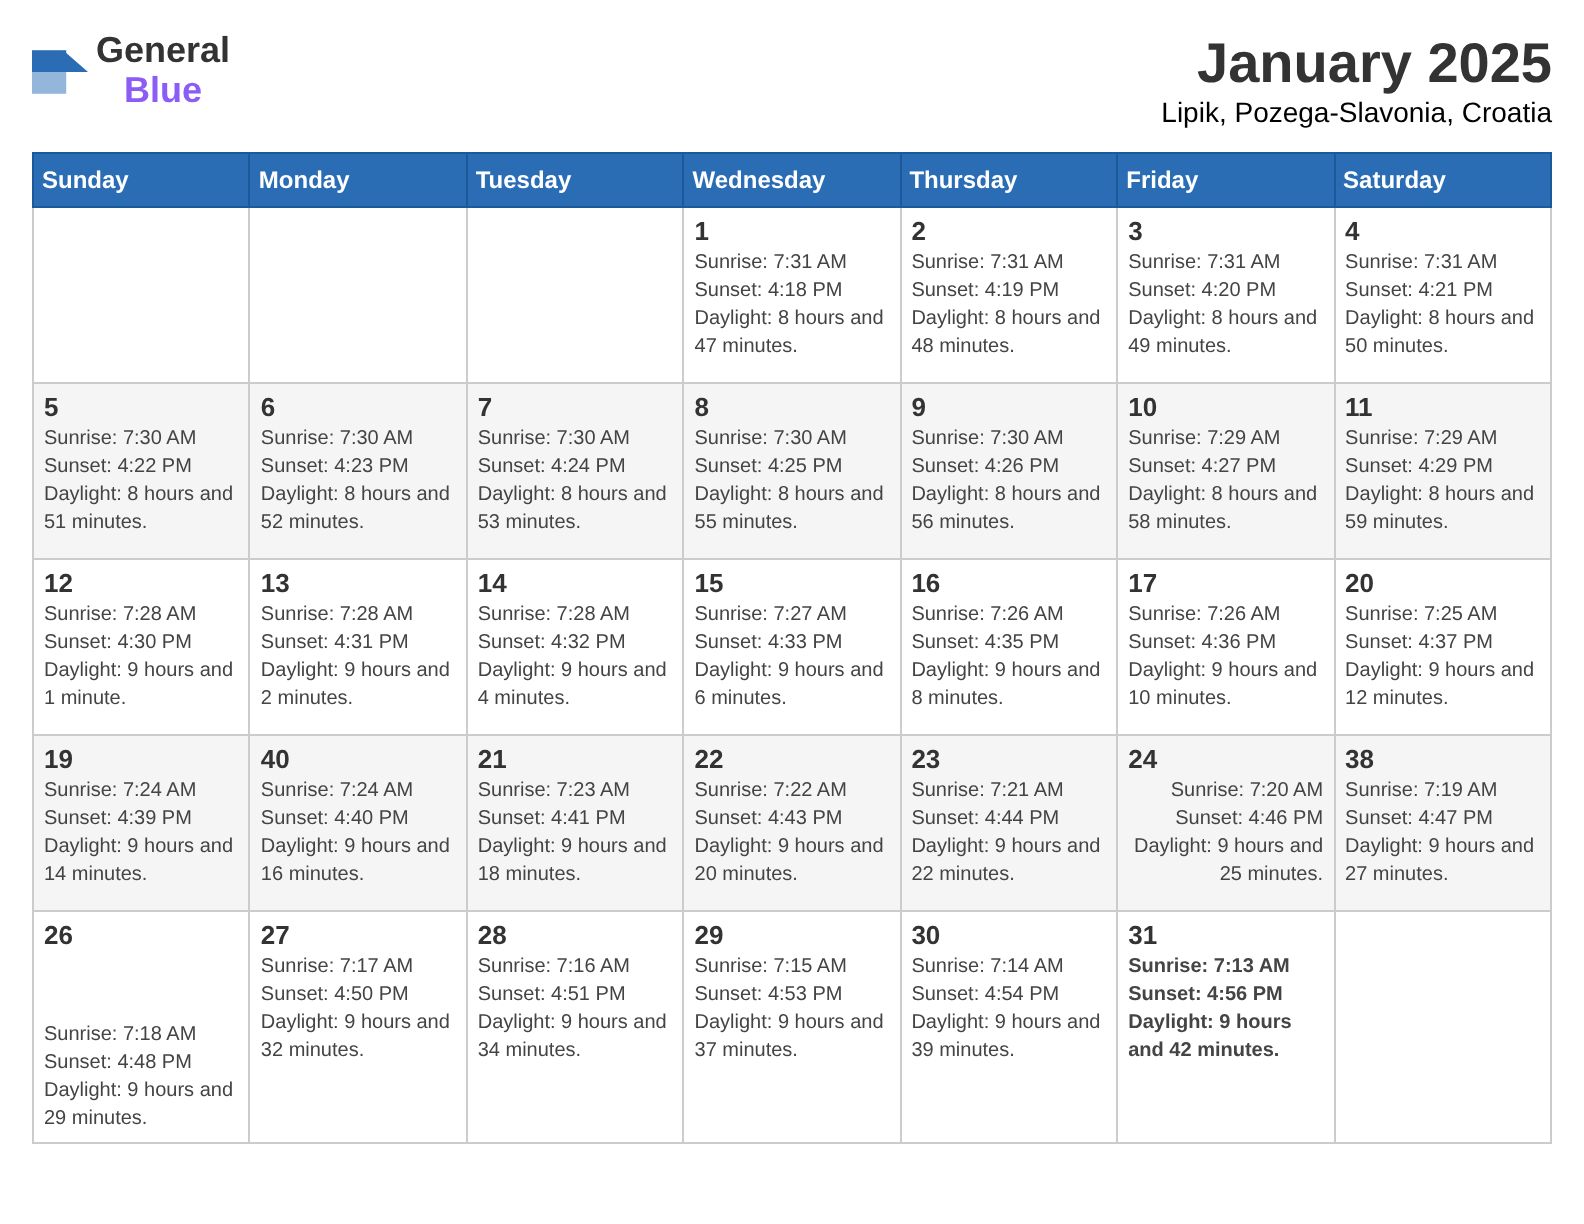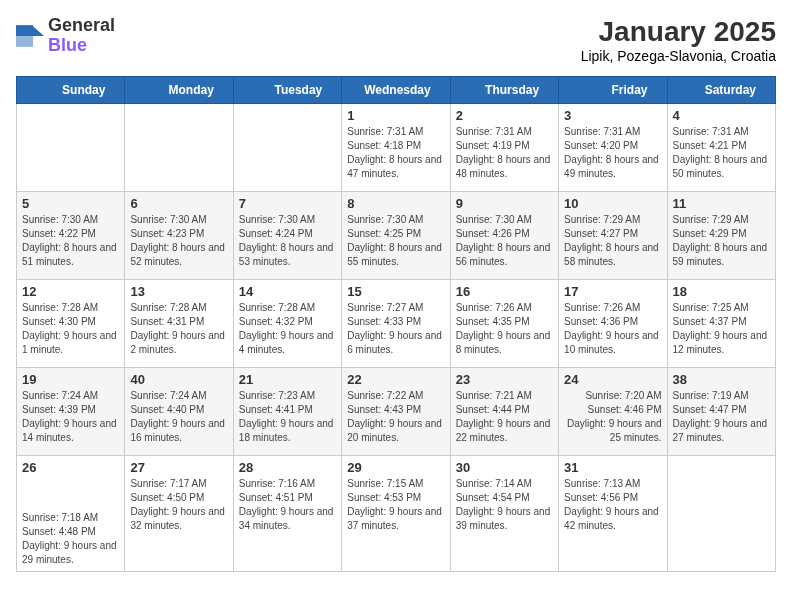--- a/index.html
+++ b/index.html
@@ -13,20 +13,21 @@
     .header {
       display: flex;
       align-items: flex-start;
       justify-content: space-between;
       margin-bottom: 12px;
     }
     .logo {
       display: flex;
       align-items: center;
       gap: 4px;
+      text-align: center;
     }
     .logo-text {
       font-size: 18px;
       font-weight: bold;
       line-height: 1.1;
     }
     .logo-general { color: #333; }
     .logo-blue { color: #8b5cf6; }
     .logo-icon {
       width: 28px;
@@ -47,22 +48,22 @@
     .calendar {
       width: 100%;
       border-collapse: collapse;
       border: 1px solid #ccc;
     }
     .calendar th {
       background: #2a6db5;
       color: #fff;
       font-size: 12px;
       font-weight: bold;
-      padding: 6px 19px;
-      text-align: right;
+      padding: 6px 4px;
+      text-align: left;
       border: 1px solid #1a5a9a;
     }
     .calendar td {
       vertical-align: top;
       border: 1px solid #ccc;
       padding: 4px 5px;
       font-size: 10.5px;
       color: #333;
       background: #fff;
       width: calc(100% / 7);
@@ -225,21 +226,21 @@
 Sunset: 4:35 PM
 Daylight: 9 hours and 8 minutes.</div>
         </td>
         <td>
           <span class="day-number">17</span>
           <div class="day-info" style="white-space: pre-line;">Sunrise: 7:26 AM
 Sunset: 4:36 PM
 Daylight: 9 hours and 10 minutes.</div>
         </td>
         <td>
-          <span class="day-number">18</span>
+          <span class="day-number">20</span>
           <div class="day-info" style="white-space: pre-line;">Sunrise: 7:25 AM
 Sunset: 4:37 PM
 Daylight: 9 hours and 12 minutes.</div>
         </td>
       </tr>
       <tr>
         <td>
           <span class="day-number">19</span>
           <div class="day-info" style="white-space: pre-line;">Sunrise: 7:24 AM
 Sunset: 4:39 PM
@@ -308,20 +309,20 @@
 Daylight: 9 hours and 37 minutes.</div>
         </td>
         <td>
           <span class="day-number">30</span>
           <div class="day-info" style="white-space: pre-line;">Sunrise: 7:14 AM
 Sunset: 4:54 PM
 Daylight: 9 hours and 39 minutes.</div>
         </td>
         <td>
           <span class="day-number">31</span>
-          <div class="day-info" style="white-space: pre-line;">Sunrise: 7:13 AM
+          <div class="day-info" style="white-space: pre-line; font-weight: bold;">Sunrise: 7:13 AM
 Sunset: 4:56 PM
 Daylight: 9 hours and 42 minutes.</div>
         </td>
         <td class="empty-cell"></td>
       </tr>
     </tbody>
 </table>
 
 </body></html>

